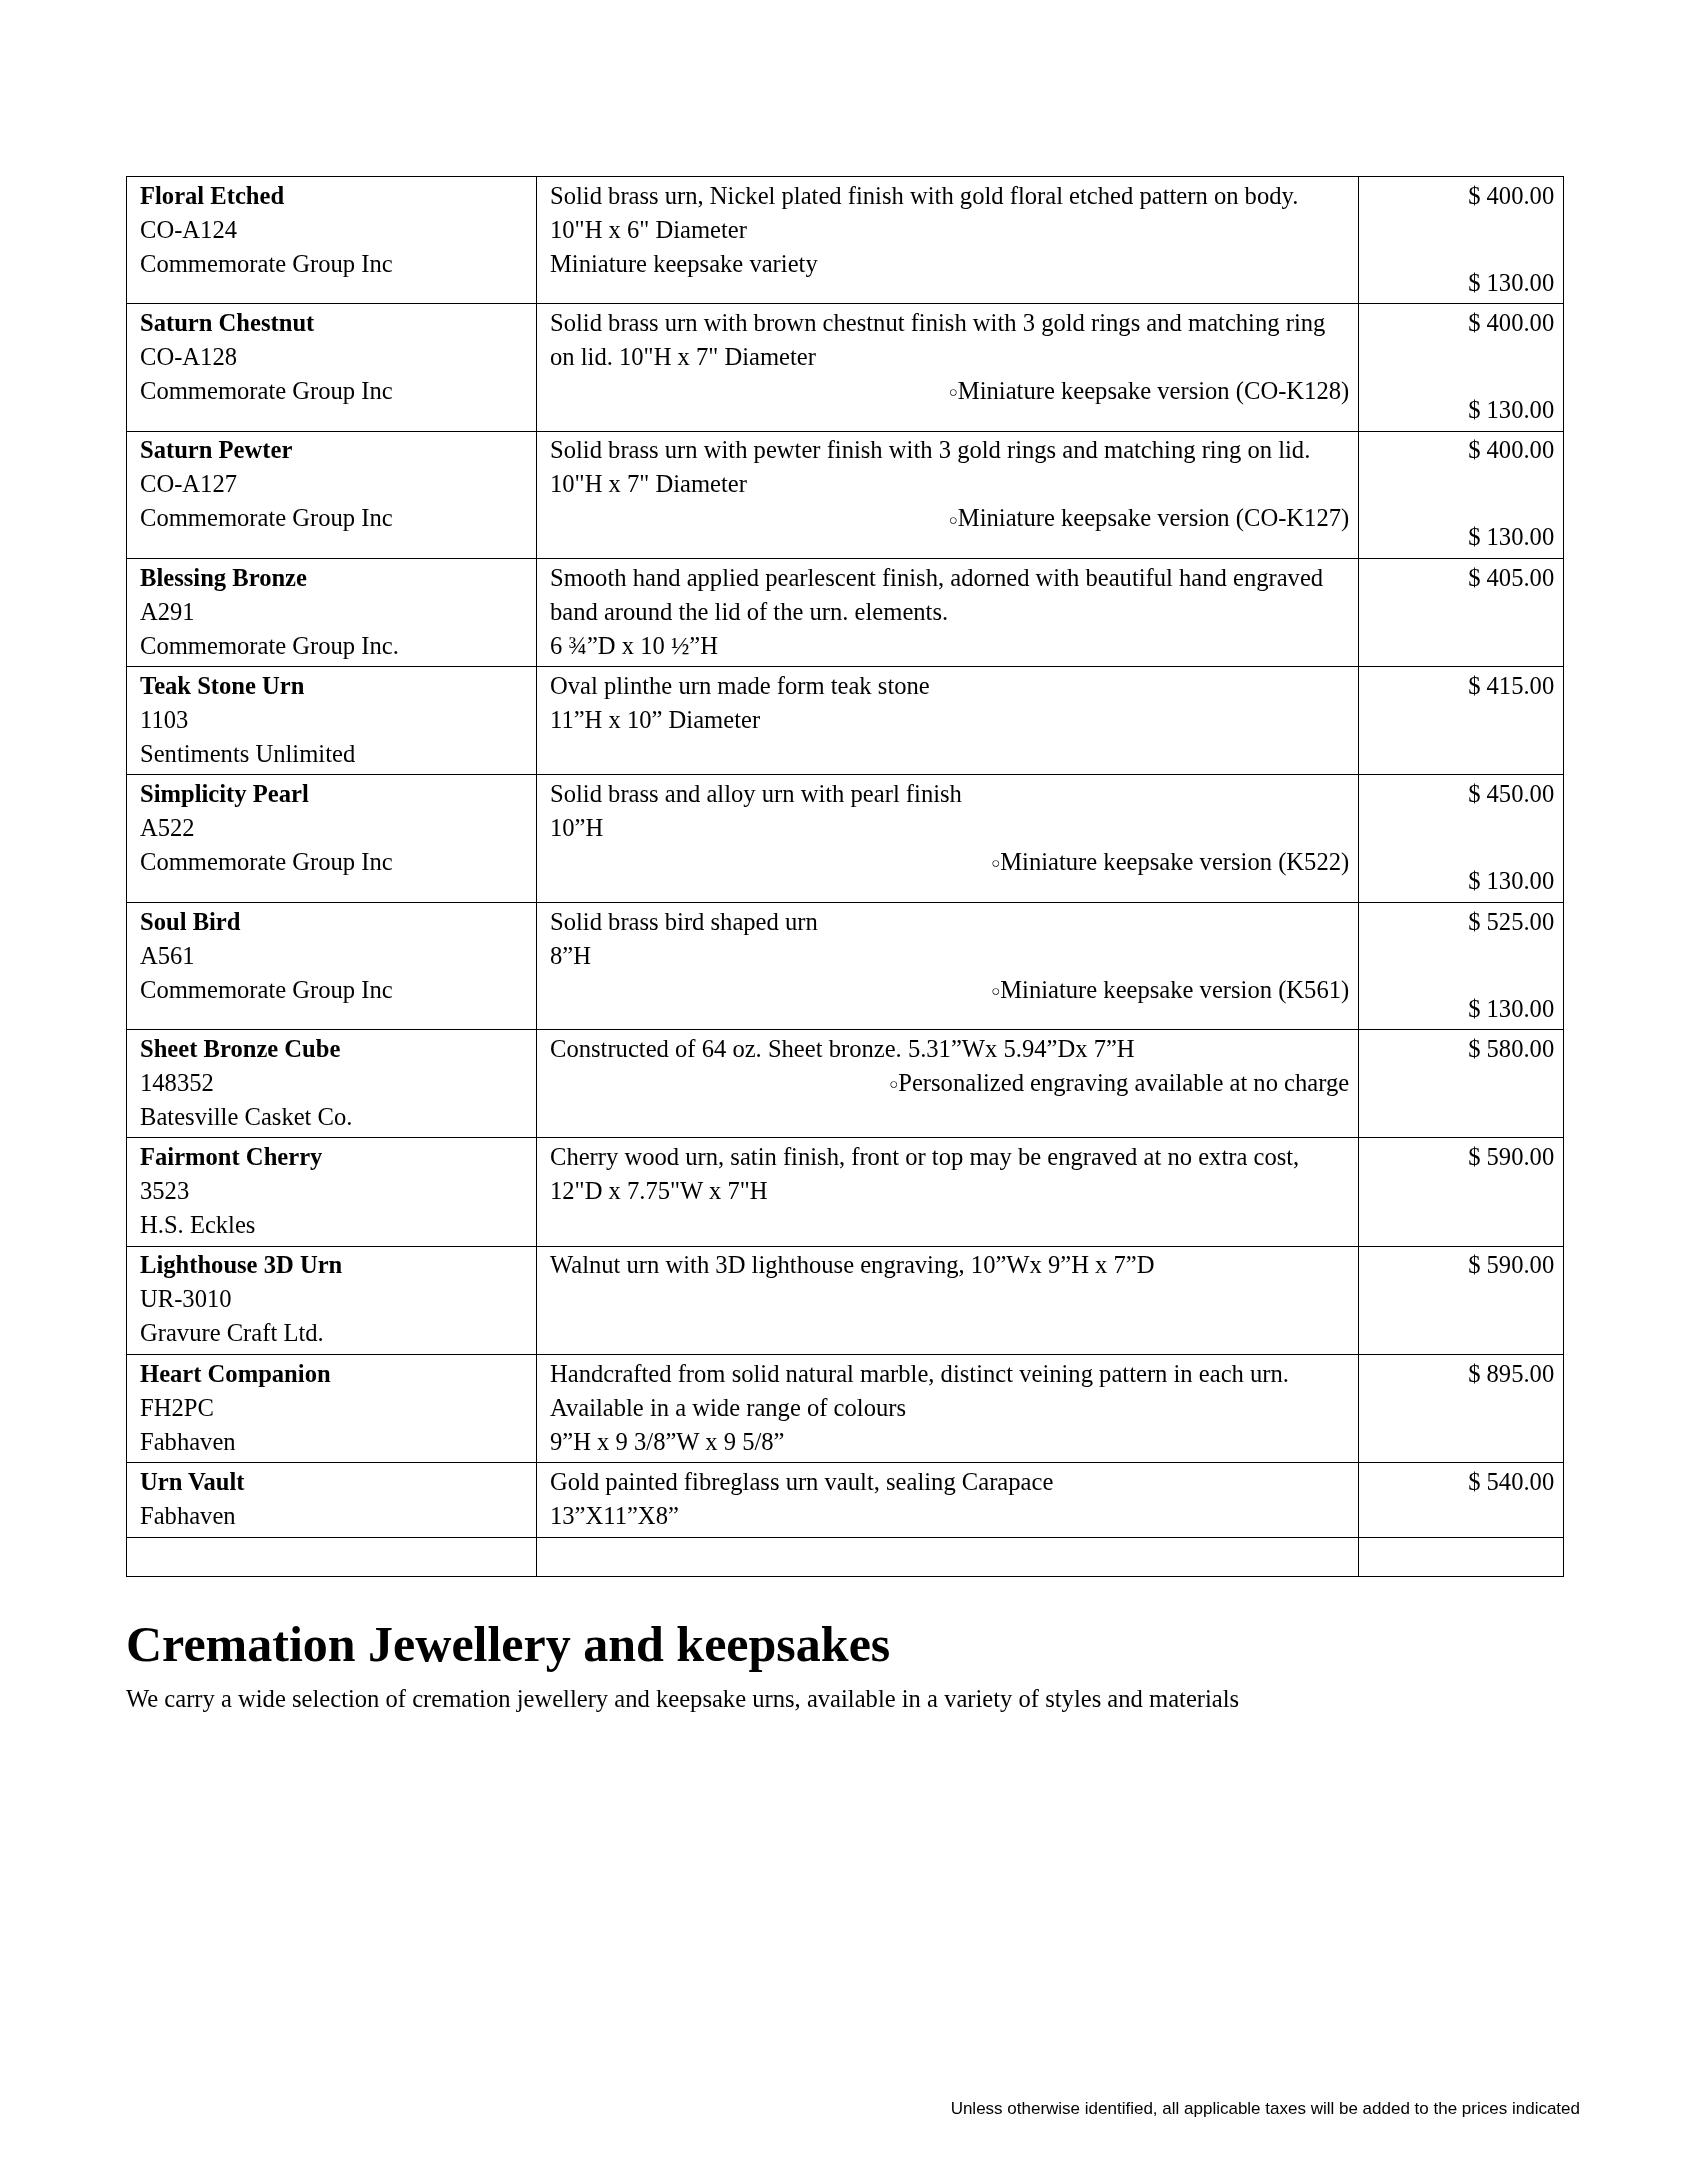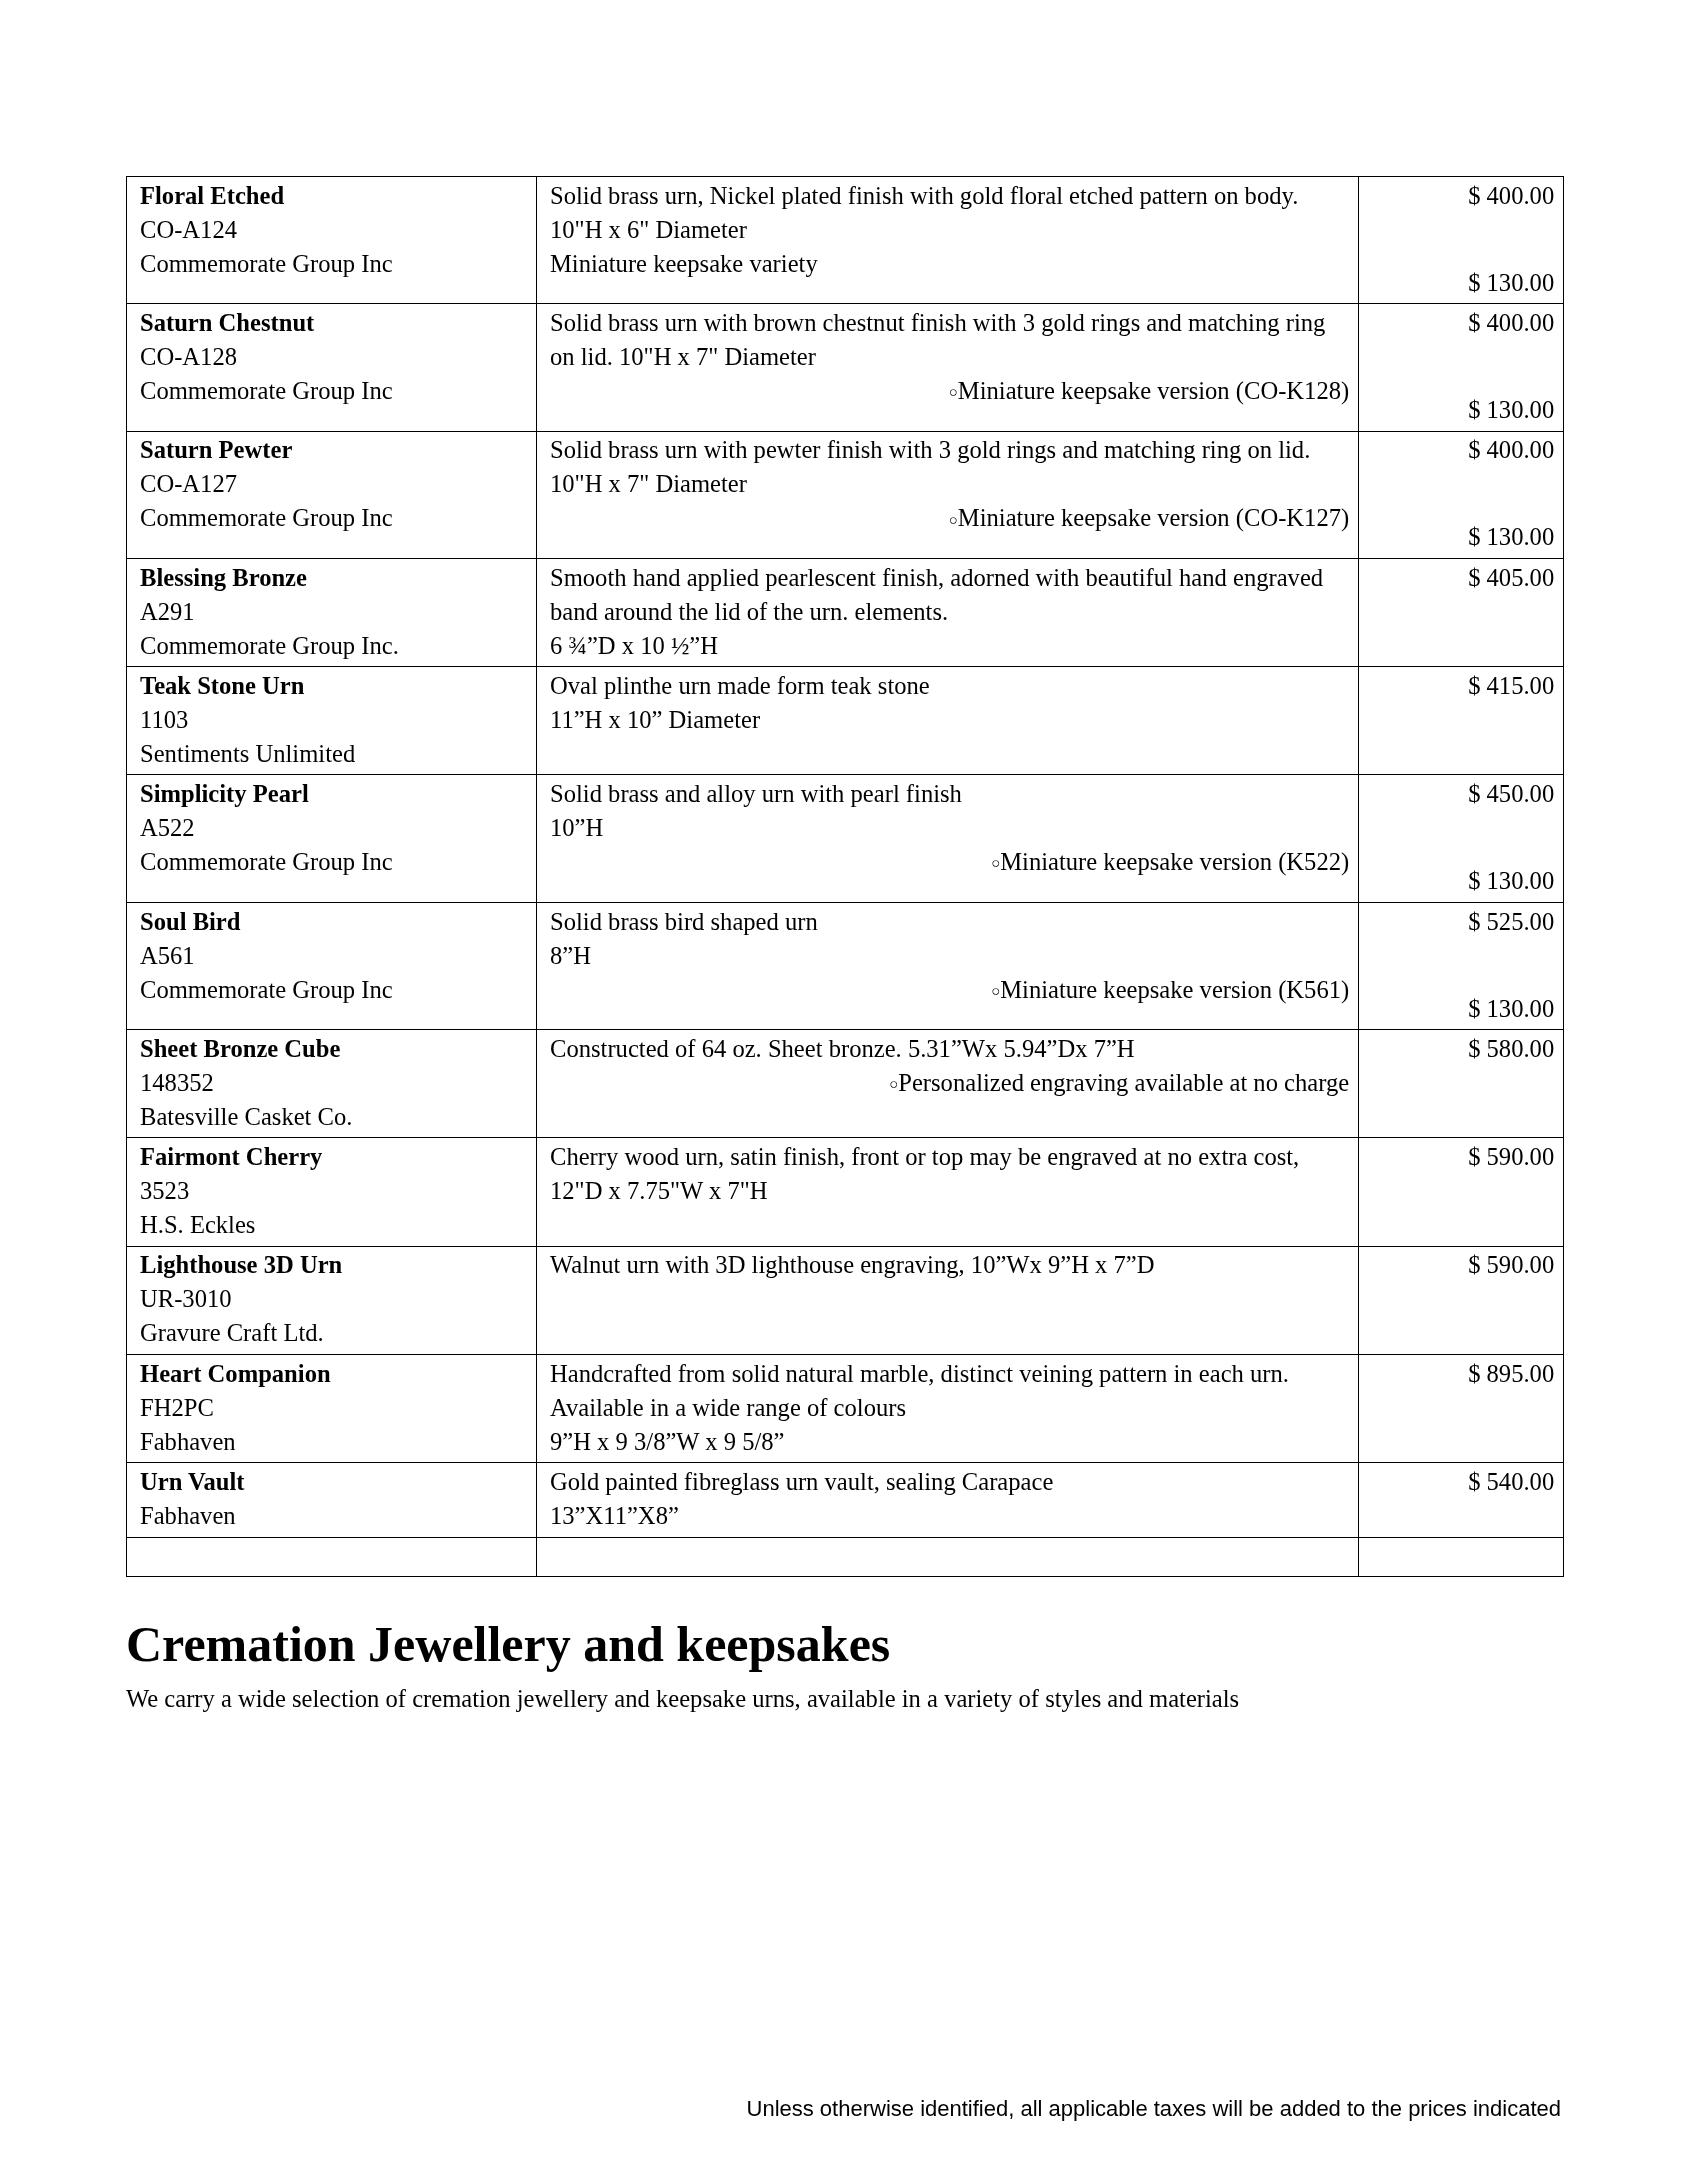--- a/index.html
+++ b/index.html
@@ -65,23 +65,23 @@
     margin: 0;
     font-size: 24.6px;
     line-height: 33px;
     width: 1440px;
   }
 
   
   .footer-note {
     position: absolute;
     top: 2094px;
-    right: 124px;
+    right: 105px;
     font-family: "Liberation Sans", "DejaVu Sans", sans-serif;
-    font-size: 22px;
+    font-size: 17px;
     line-height: 30px;
     white-space: nowrap;
   }
 </style>
 </head>
 <body>
 
 <div class="page">
 
   <table class="price-table">

